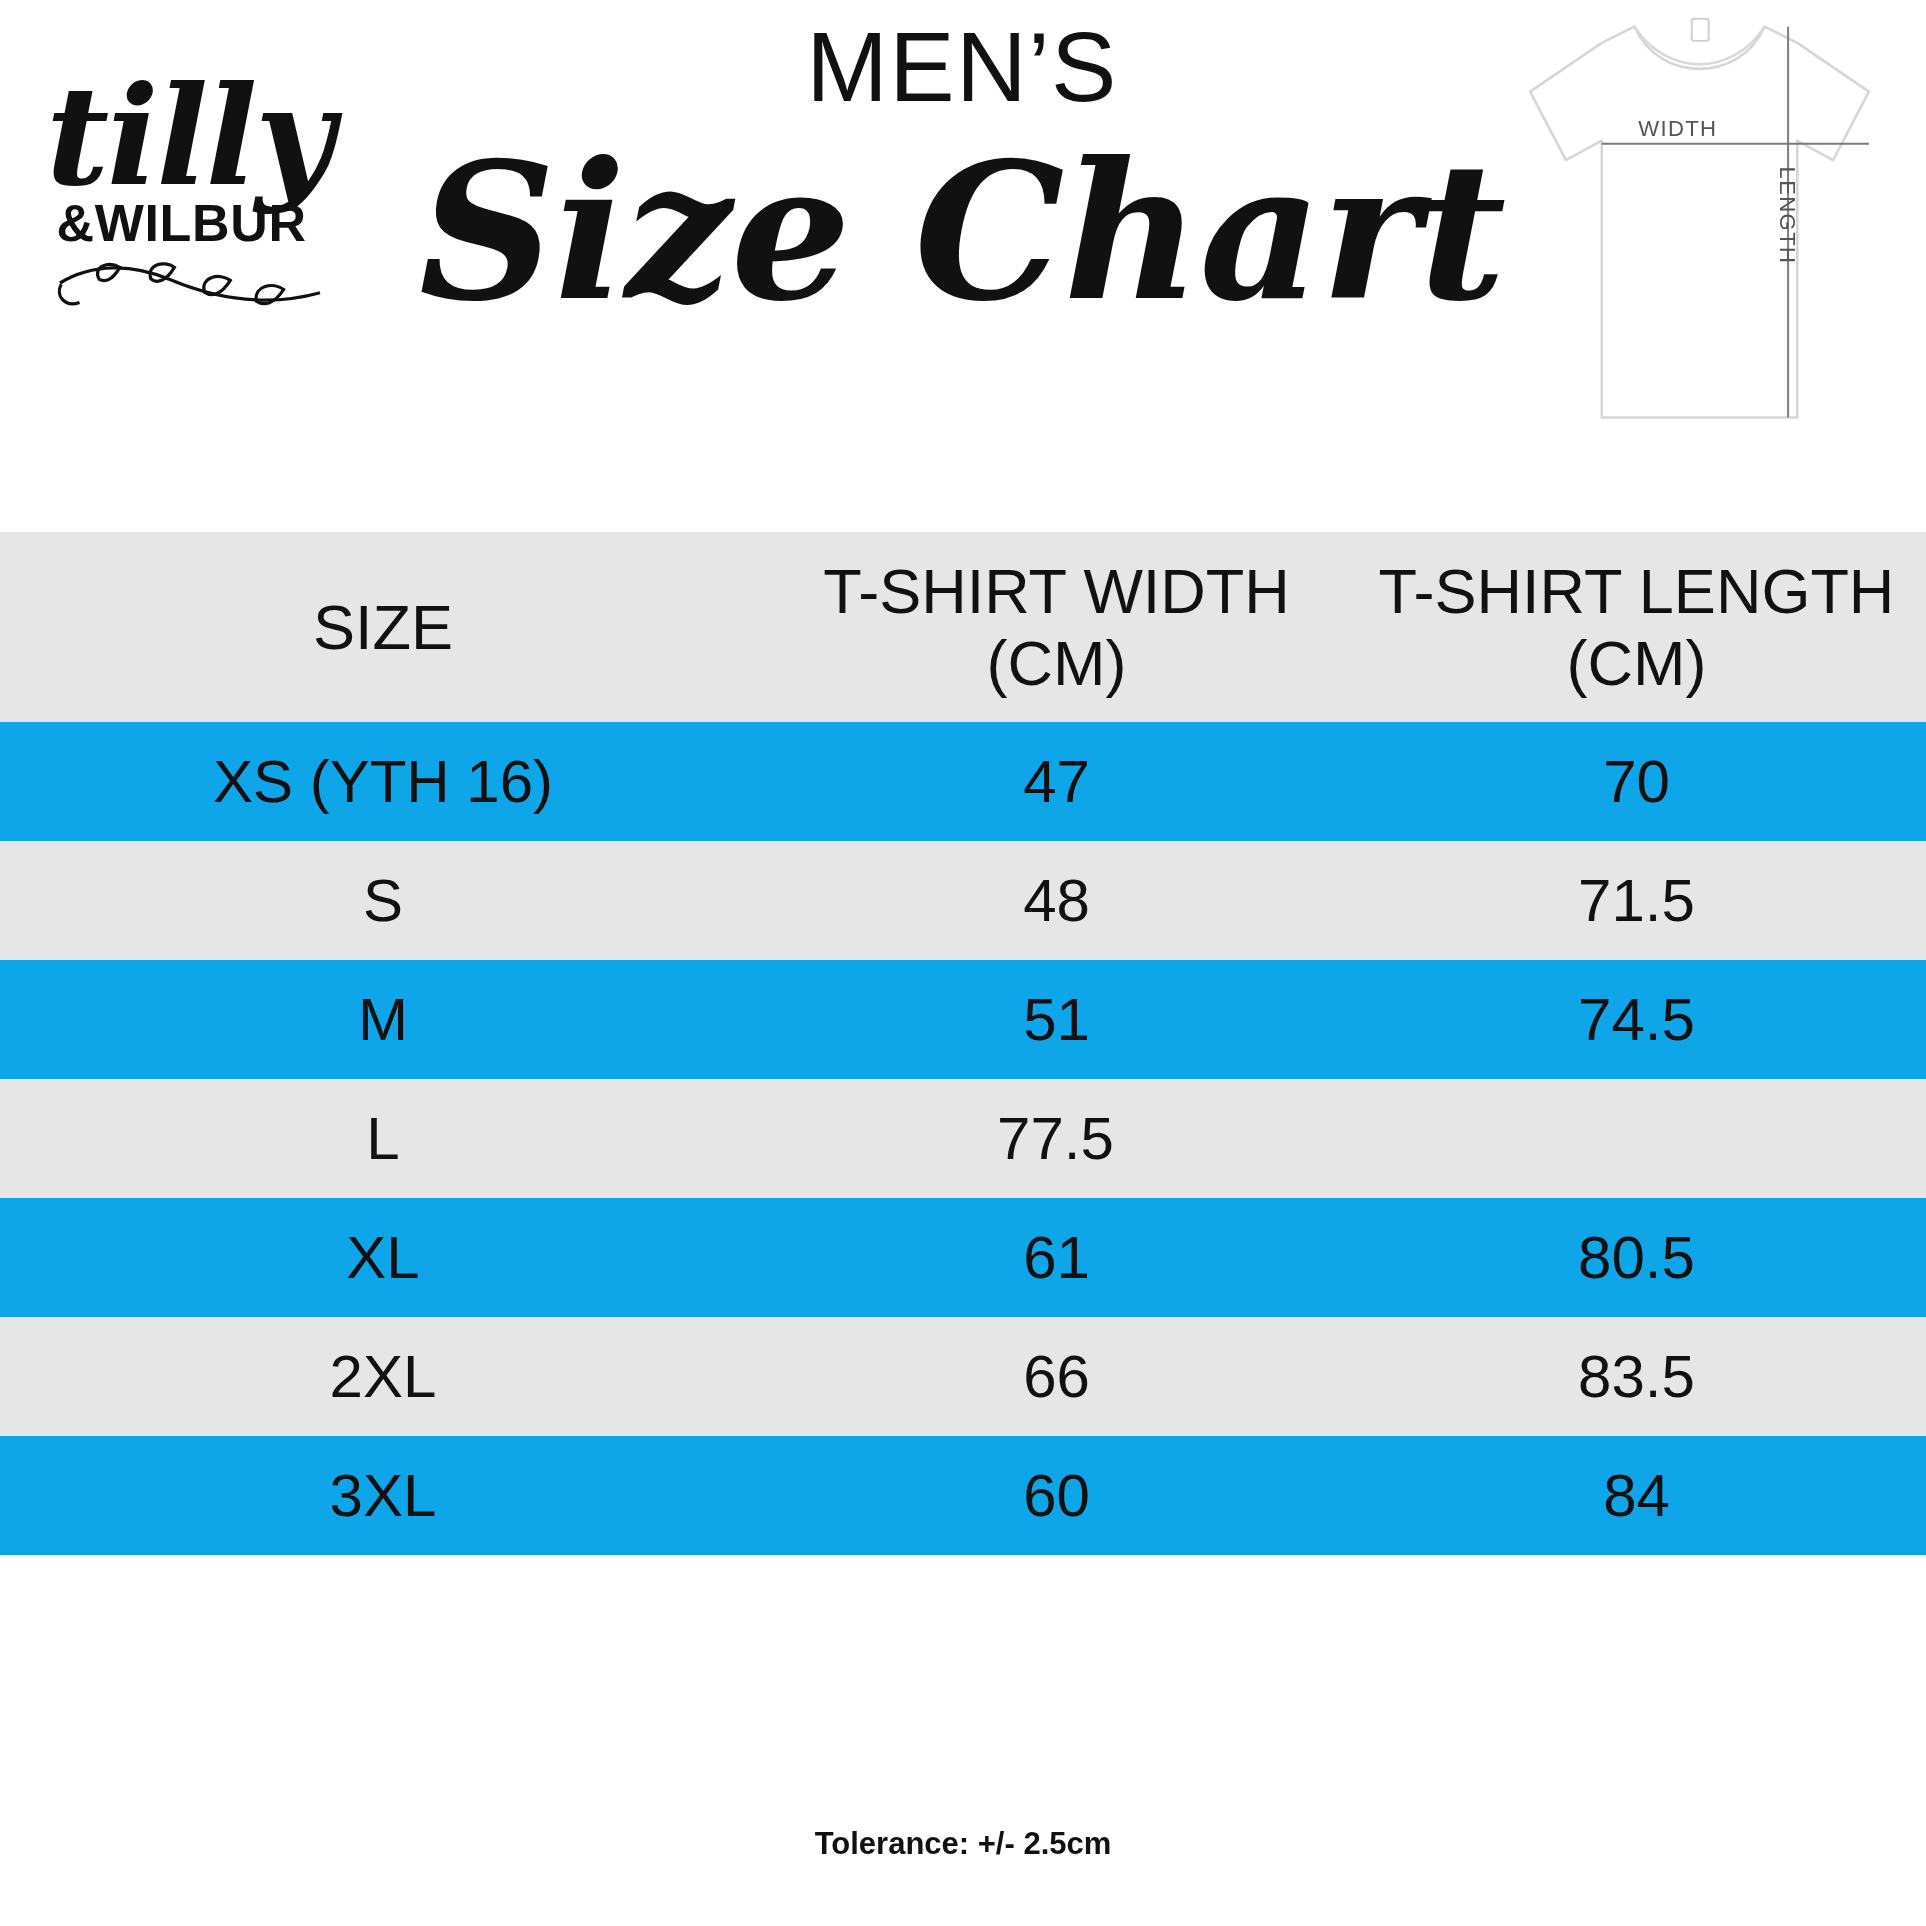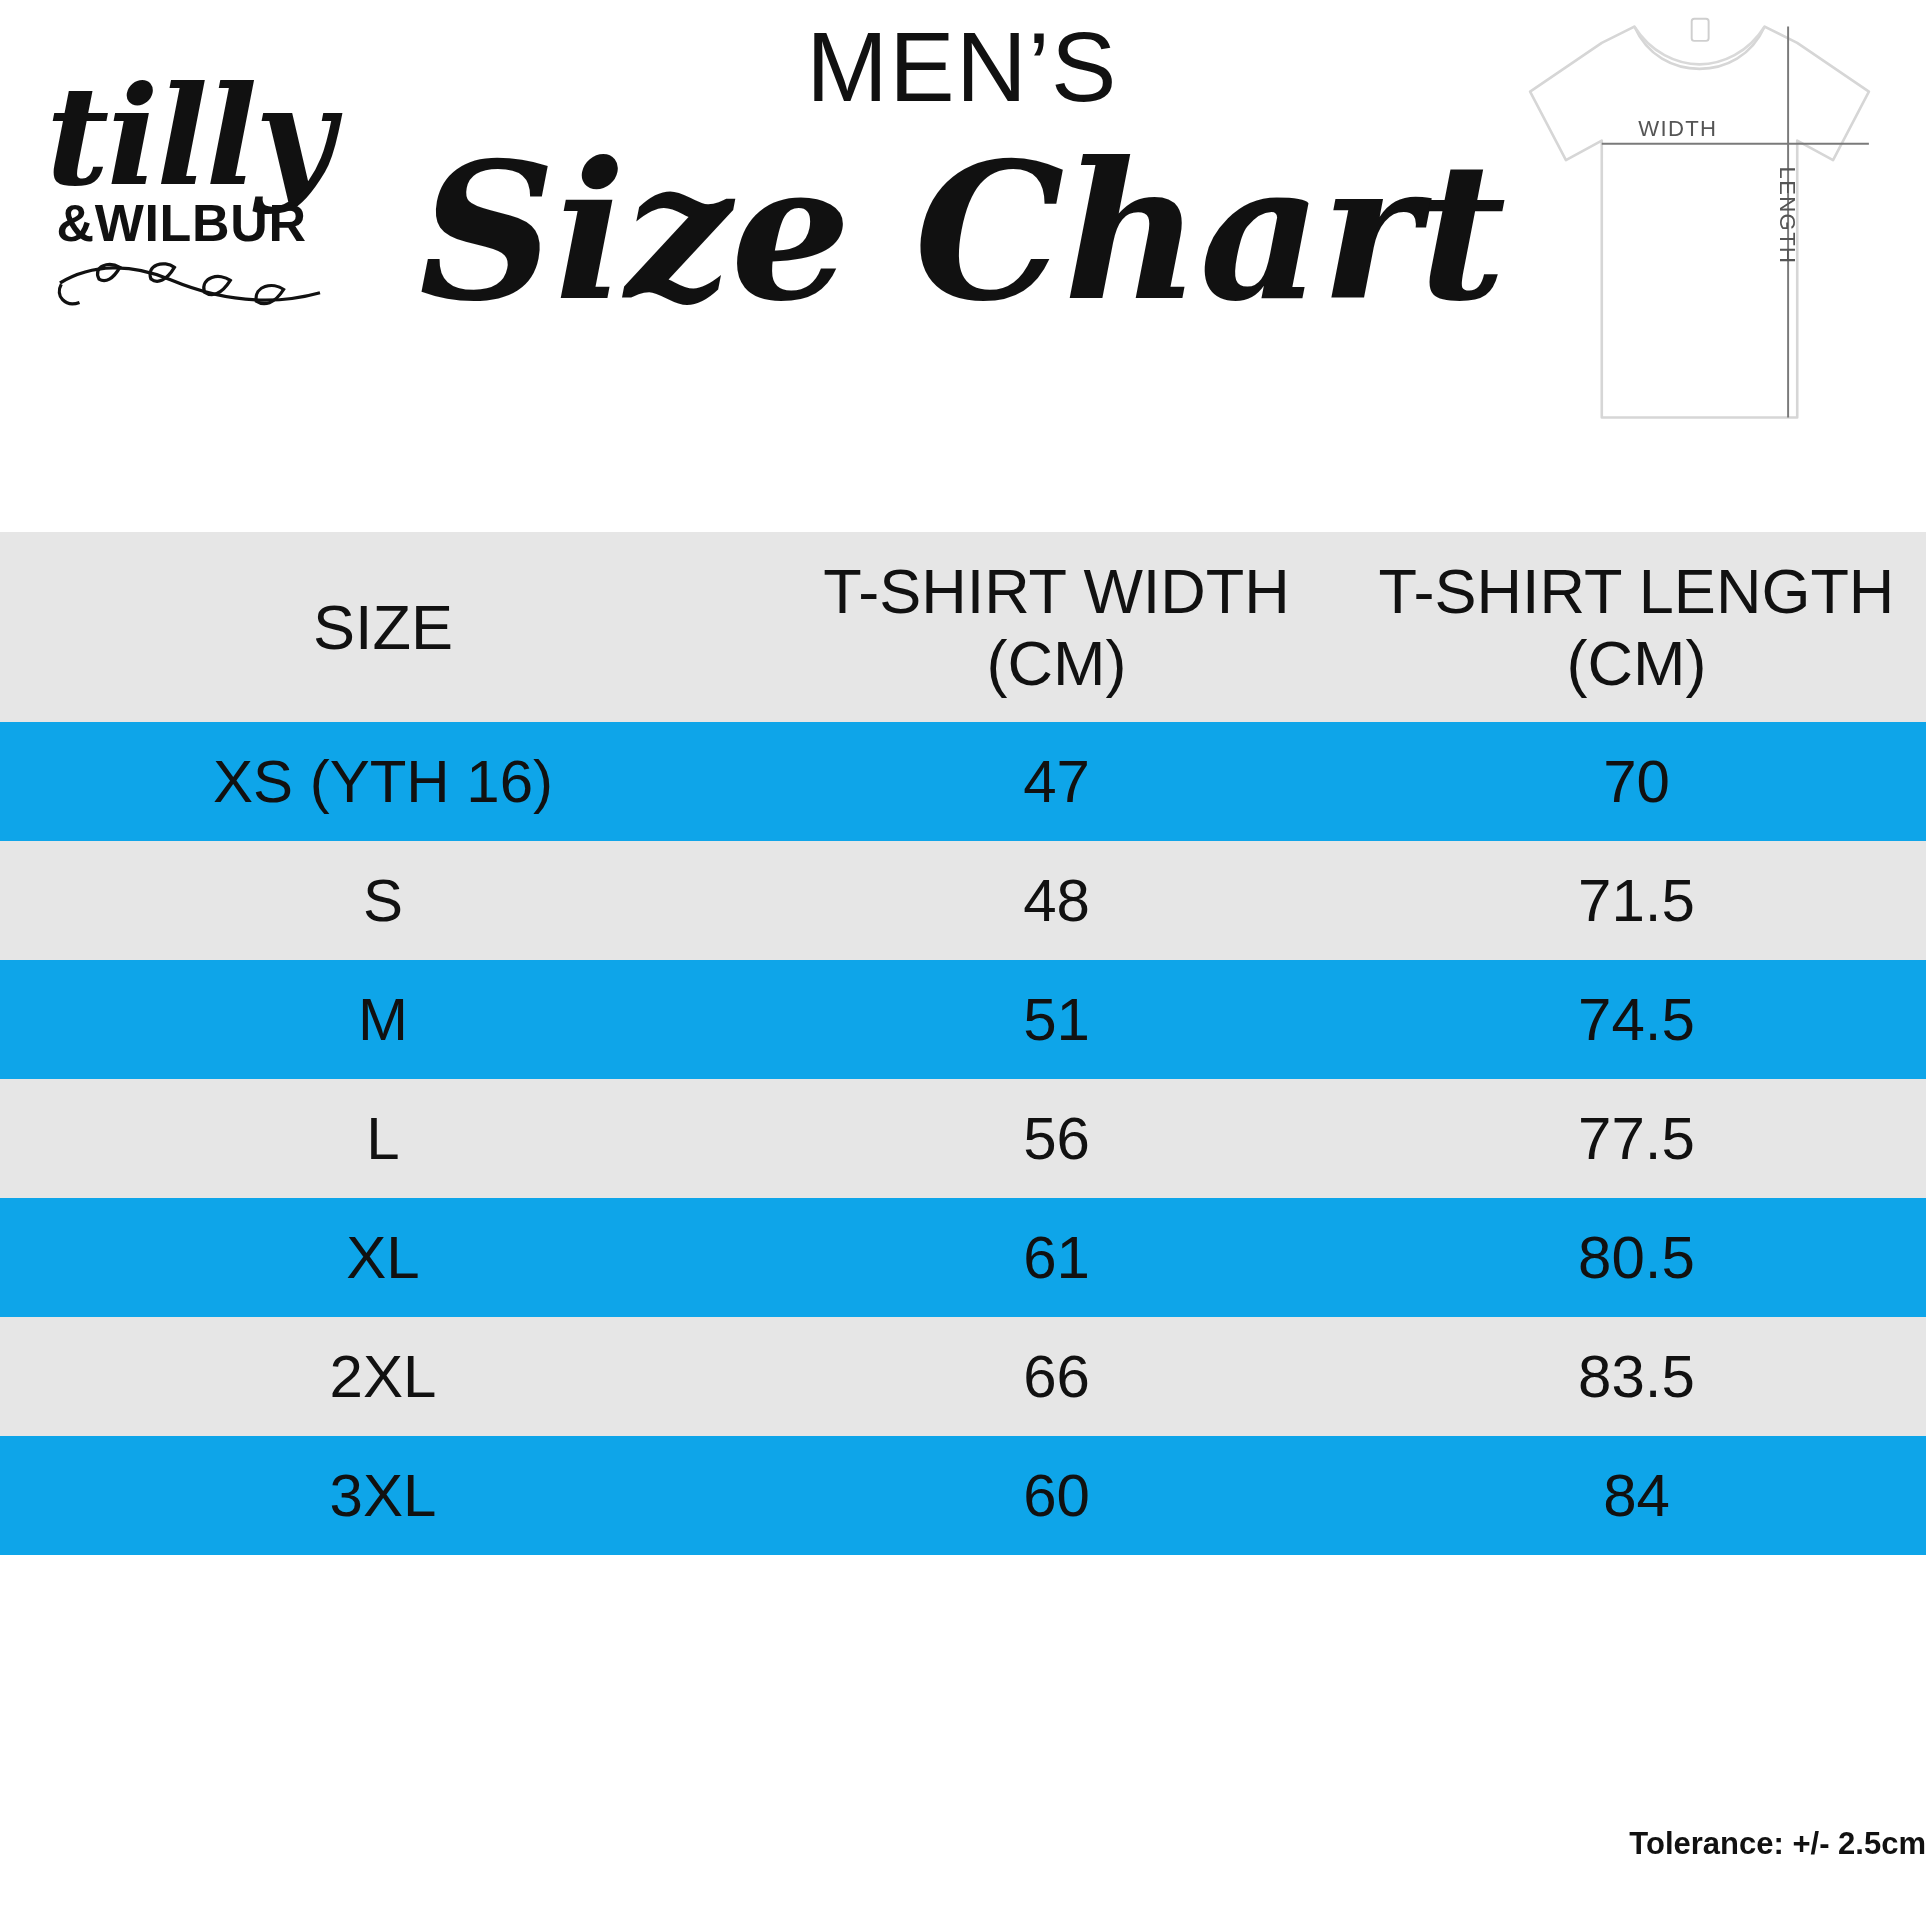--- a/index.html
+++ b/index.html
@@ -122,21 +122,21 @@
   .data-row .cell {
     font-size: 60px;
     color: #111;
   }
 
   .footnote {
     position: absolute;
     top: 1826px;
     left: 0;
     width: 1926px;
-    text-align: right;
+    text-align: center;
     font-family: "Liberation Sans", sans-serif;
     font-weight: bold;
     font-size: 31px;
     color: #111;
   }
 </style>
 </head>
 <body>
 
 <div class="header">
@@ -203,21 +203,20 @@
   </div>
 
   <div class="row data-row plain">
     <div class="cell c-size">M</div>
     <div class="cell c-width">51</div>
     <div class="cell c-len">74.5</div>
   </div>
 
   <div class="row data-row shade">
     <div class="cell c-size">L</div>
-    <div class="cell c-width">56</div>
     <div class="cell c-len">77.5</div>
   </div>
 
   <div class="row data-row plain">
     <div class="cell c-size">XL</div>
     <div class="cell c-width">61</div>
     <div class="cell c-len">80.5</div>
   </div>
 
   <div class="row data-row shade">

